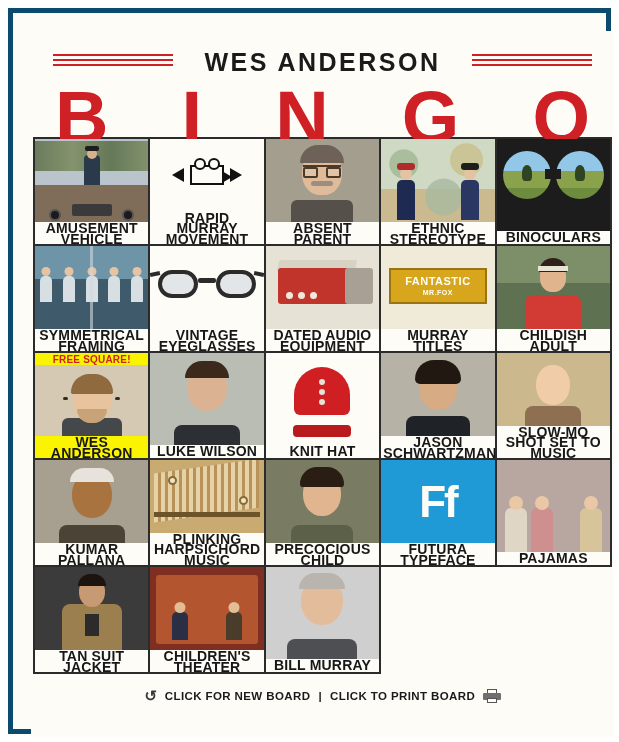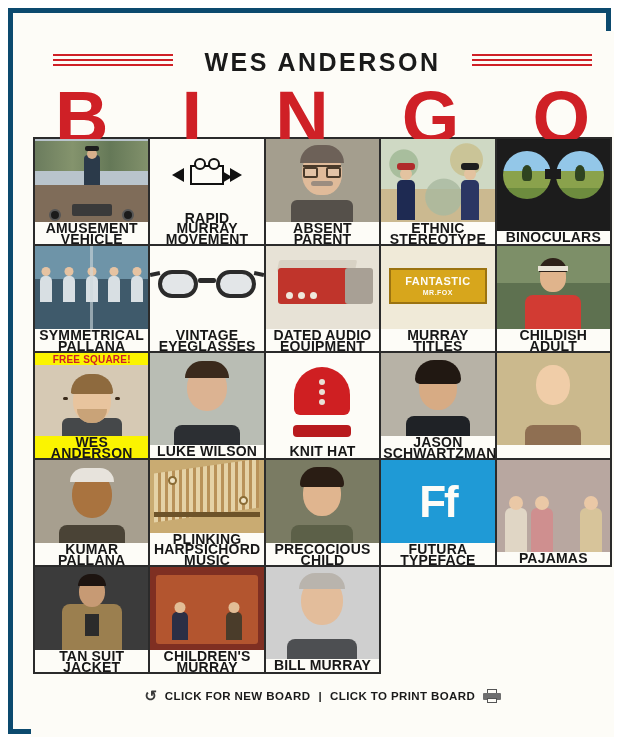--- a/index.html
+++ b/index.html
@@ -488,21 +488,21 @@
                 <div class="row">
                   <div class="p"></div>
                   <div class="p"></div>
                   <div class="p"></div>
                   <div class="p"></div>
                   <div class="p"></div>
                 </div>
                 <div class="pole"></div>
               </div>
           </div>
-          <div class="cell-label">SYMMETRICAL PALLANA</div>
+          <div class="cell-label">SYMMETRICAL FRAMING</div>
         </div>
 
         <div class="cell">
           <div class="cell-art">
             <div class="art glasses-art">
                 <div class="arm-l"></div>
                 <div class="arm-r"></div>
                 <div class="gl"></div>
                 <div class="gr"></div>
                 <div class="bridge"></div>
@@ -603,20 +603,21 @@
         </div>
 
         <div class="cell">
           <div class="cell-art">
             <div class="art slowmo">
                 <div class="hair"></div>
                 <div class="body"></div>
                 <div class="head"></div>
               </div>
           </div>
+          <div class="cell-label">SLOW-MO SHOT SET TO MUSIC</div>
         </div>
 
         <div class="cell">
           <div class="cell-art">
             <div class="art kumar">
                 <div class="body"></div>
                 <div class="head"></div>
                 <div class="hair"></div>
               </div>
           </div>
@@ -677,21 +678,21 @@
         </div>
 
         <div class="cell">
           <div class="cell-art">
             <div class="art thea">
                 <div class="stage"></div>
                 <div class="fig f1"></div>
                 <div class="fig f2"></div>
               </div>
           </div>
-          <div class="cell-label">CHILDREN'S MURRAY</div>
+          <div class="cell-label">CHILDREN'S THEATER</div>
         </div>
 
         <div class="cell">
           <div class="cell-art">
             <div class="art bill">
                 <div class="body"></div>
                 <div class="head"></div>
                 <div class="hair"></div>
               </div>
           </div>

